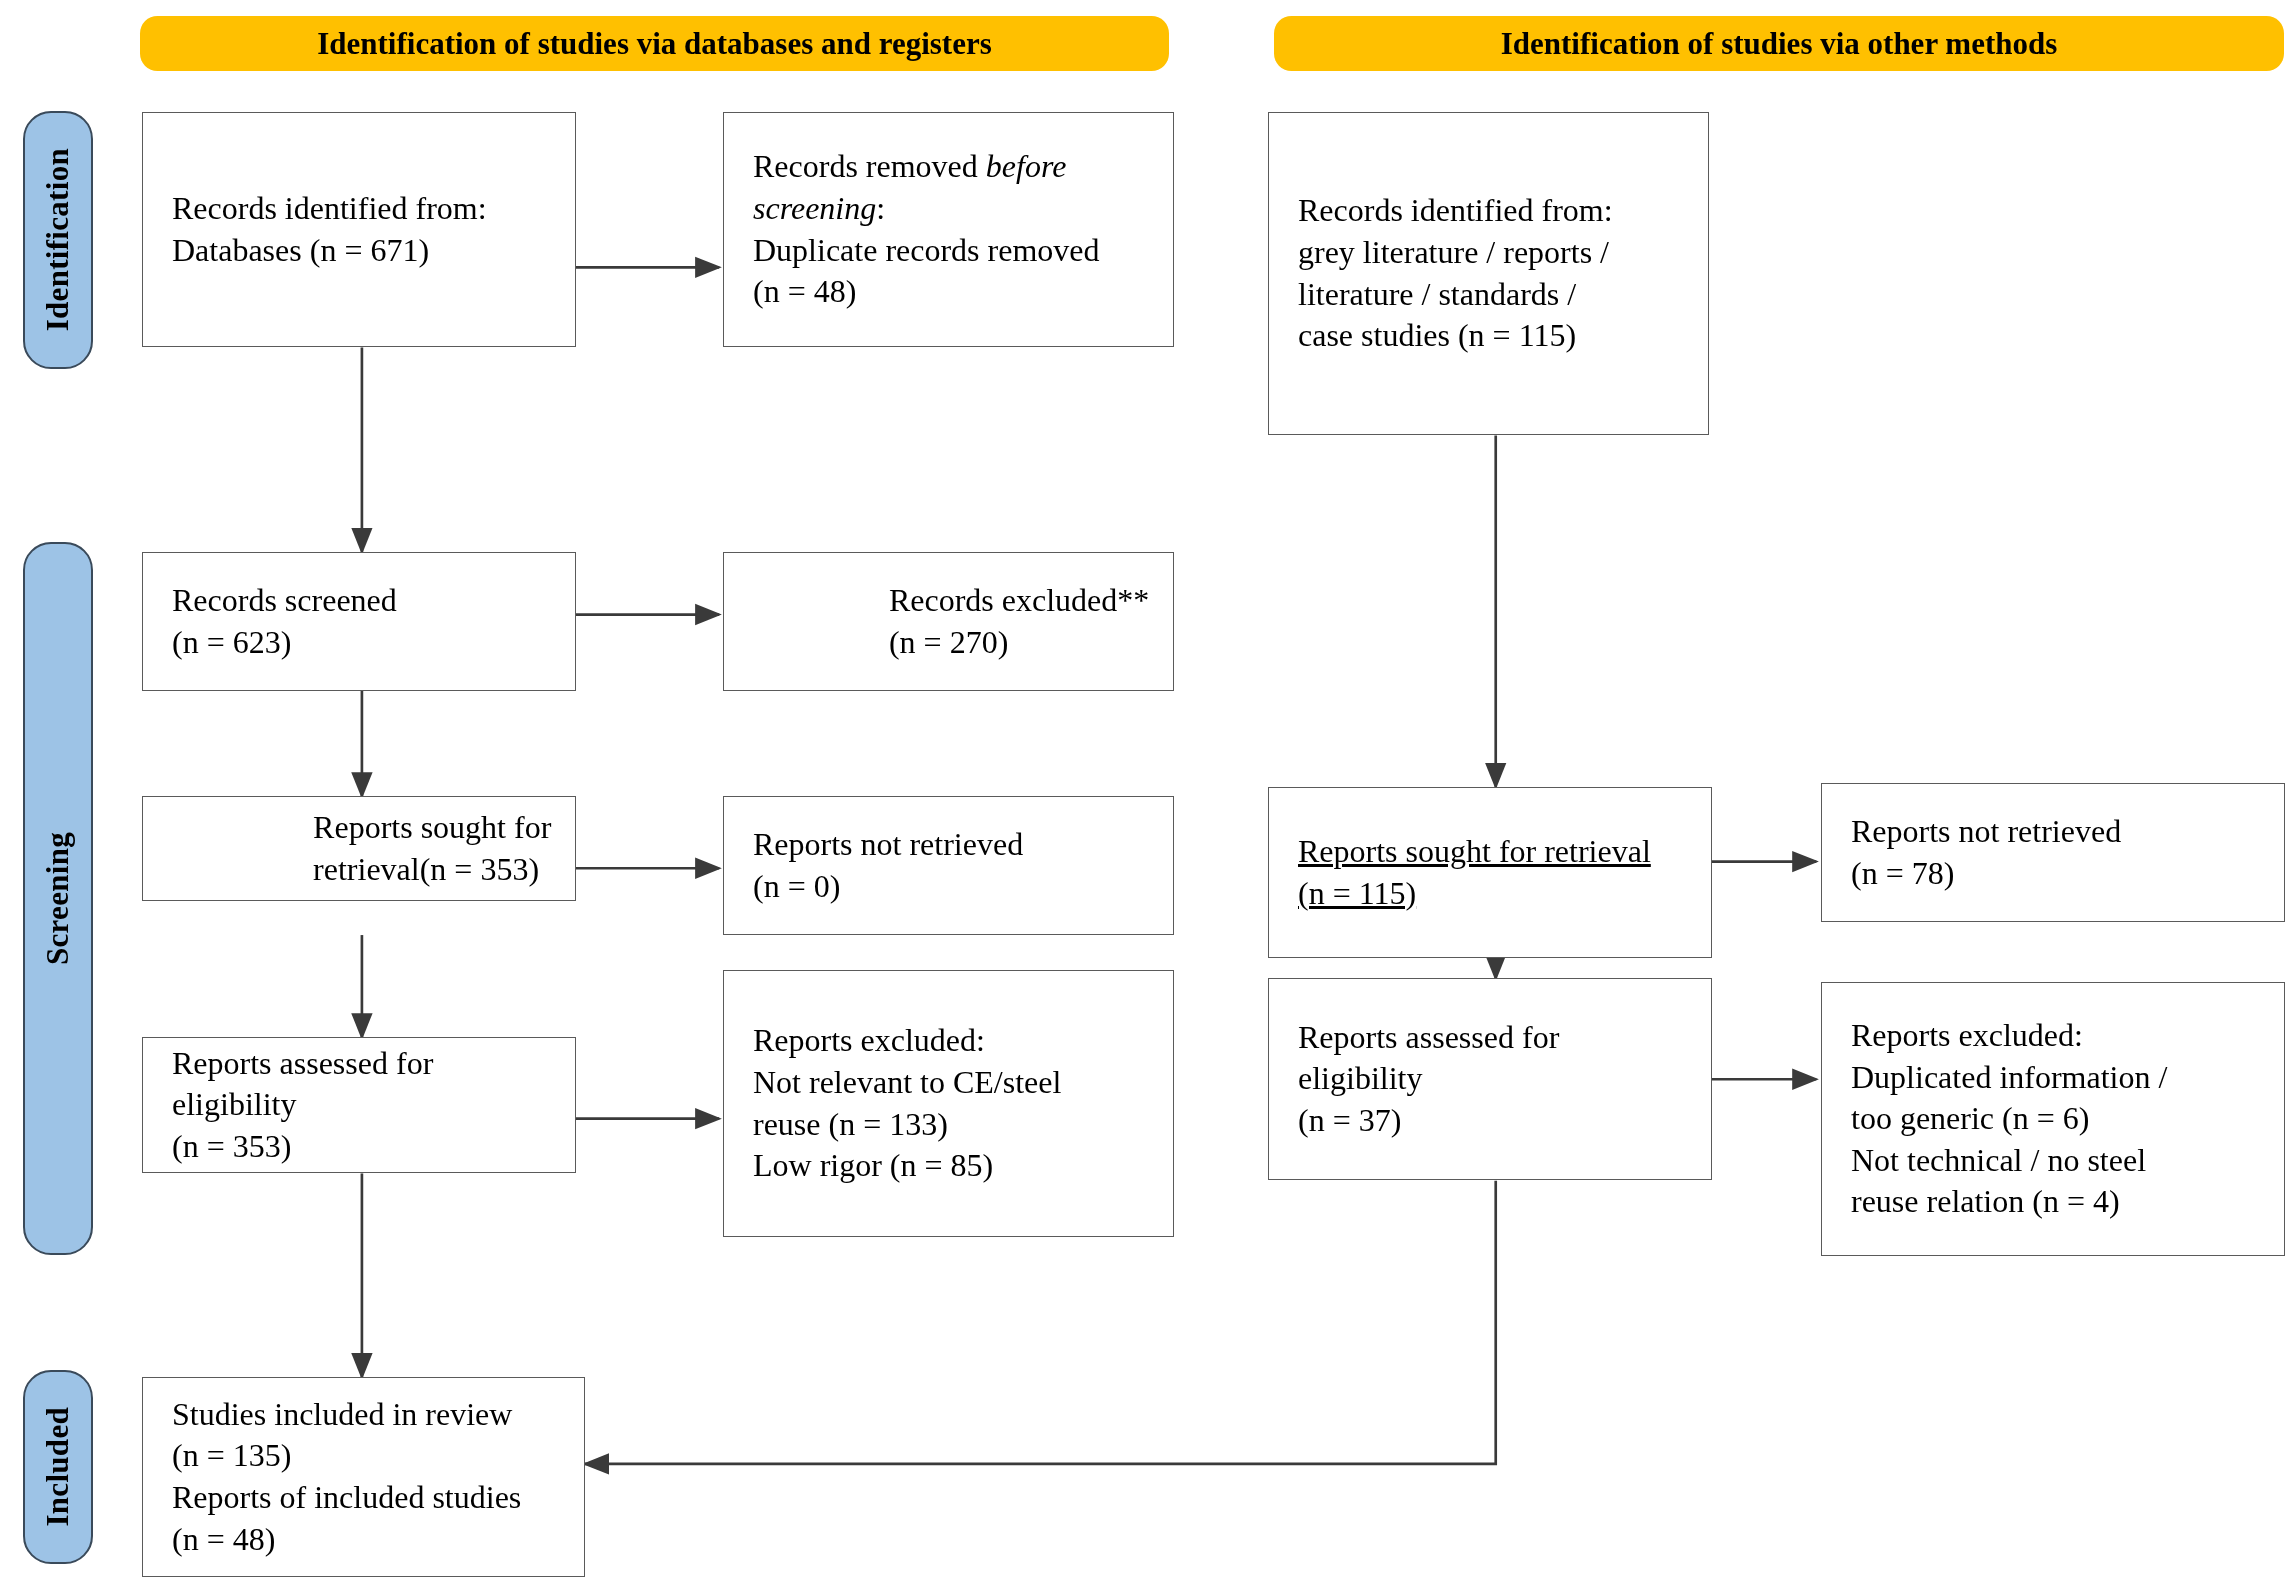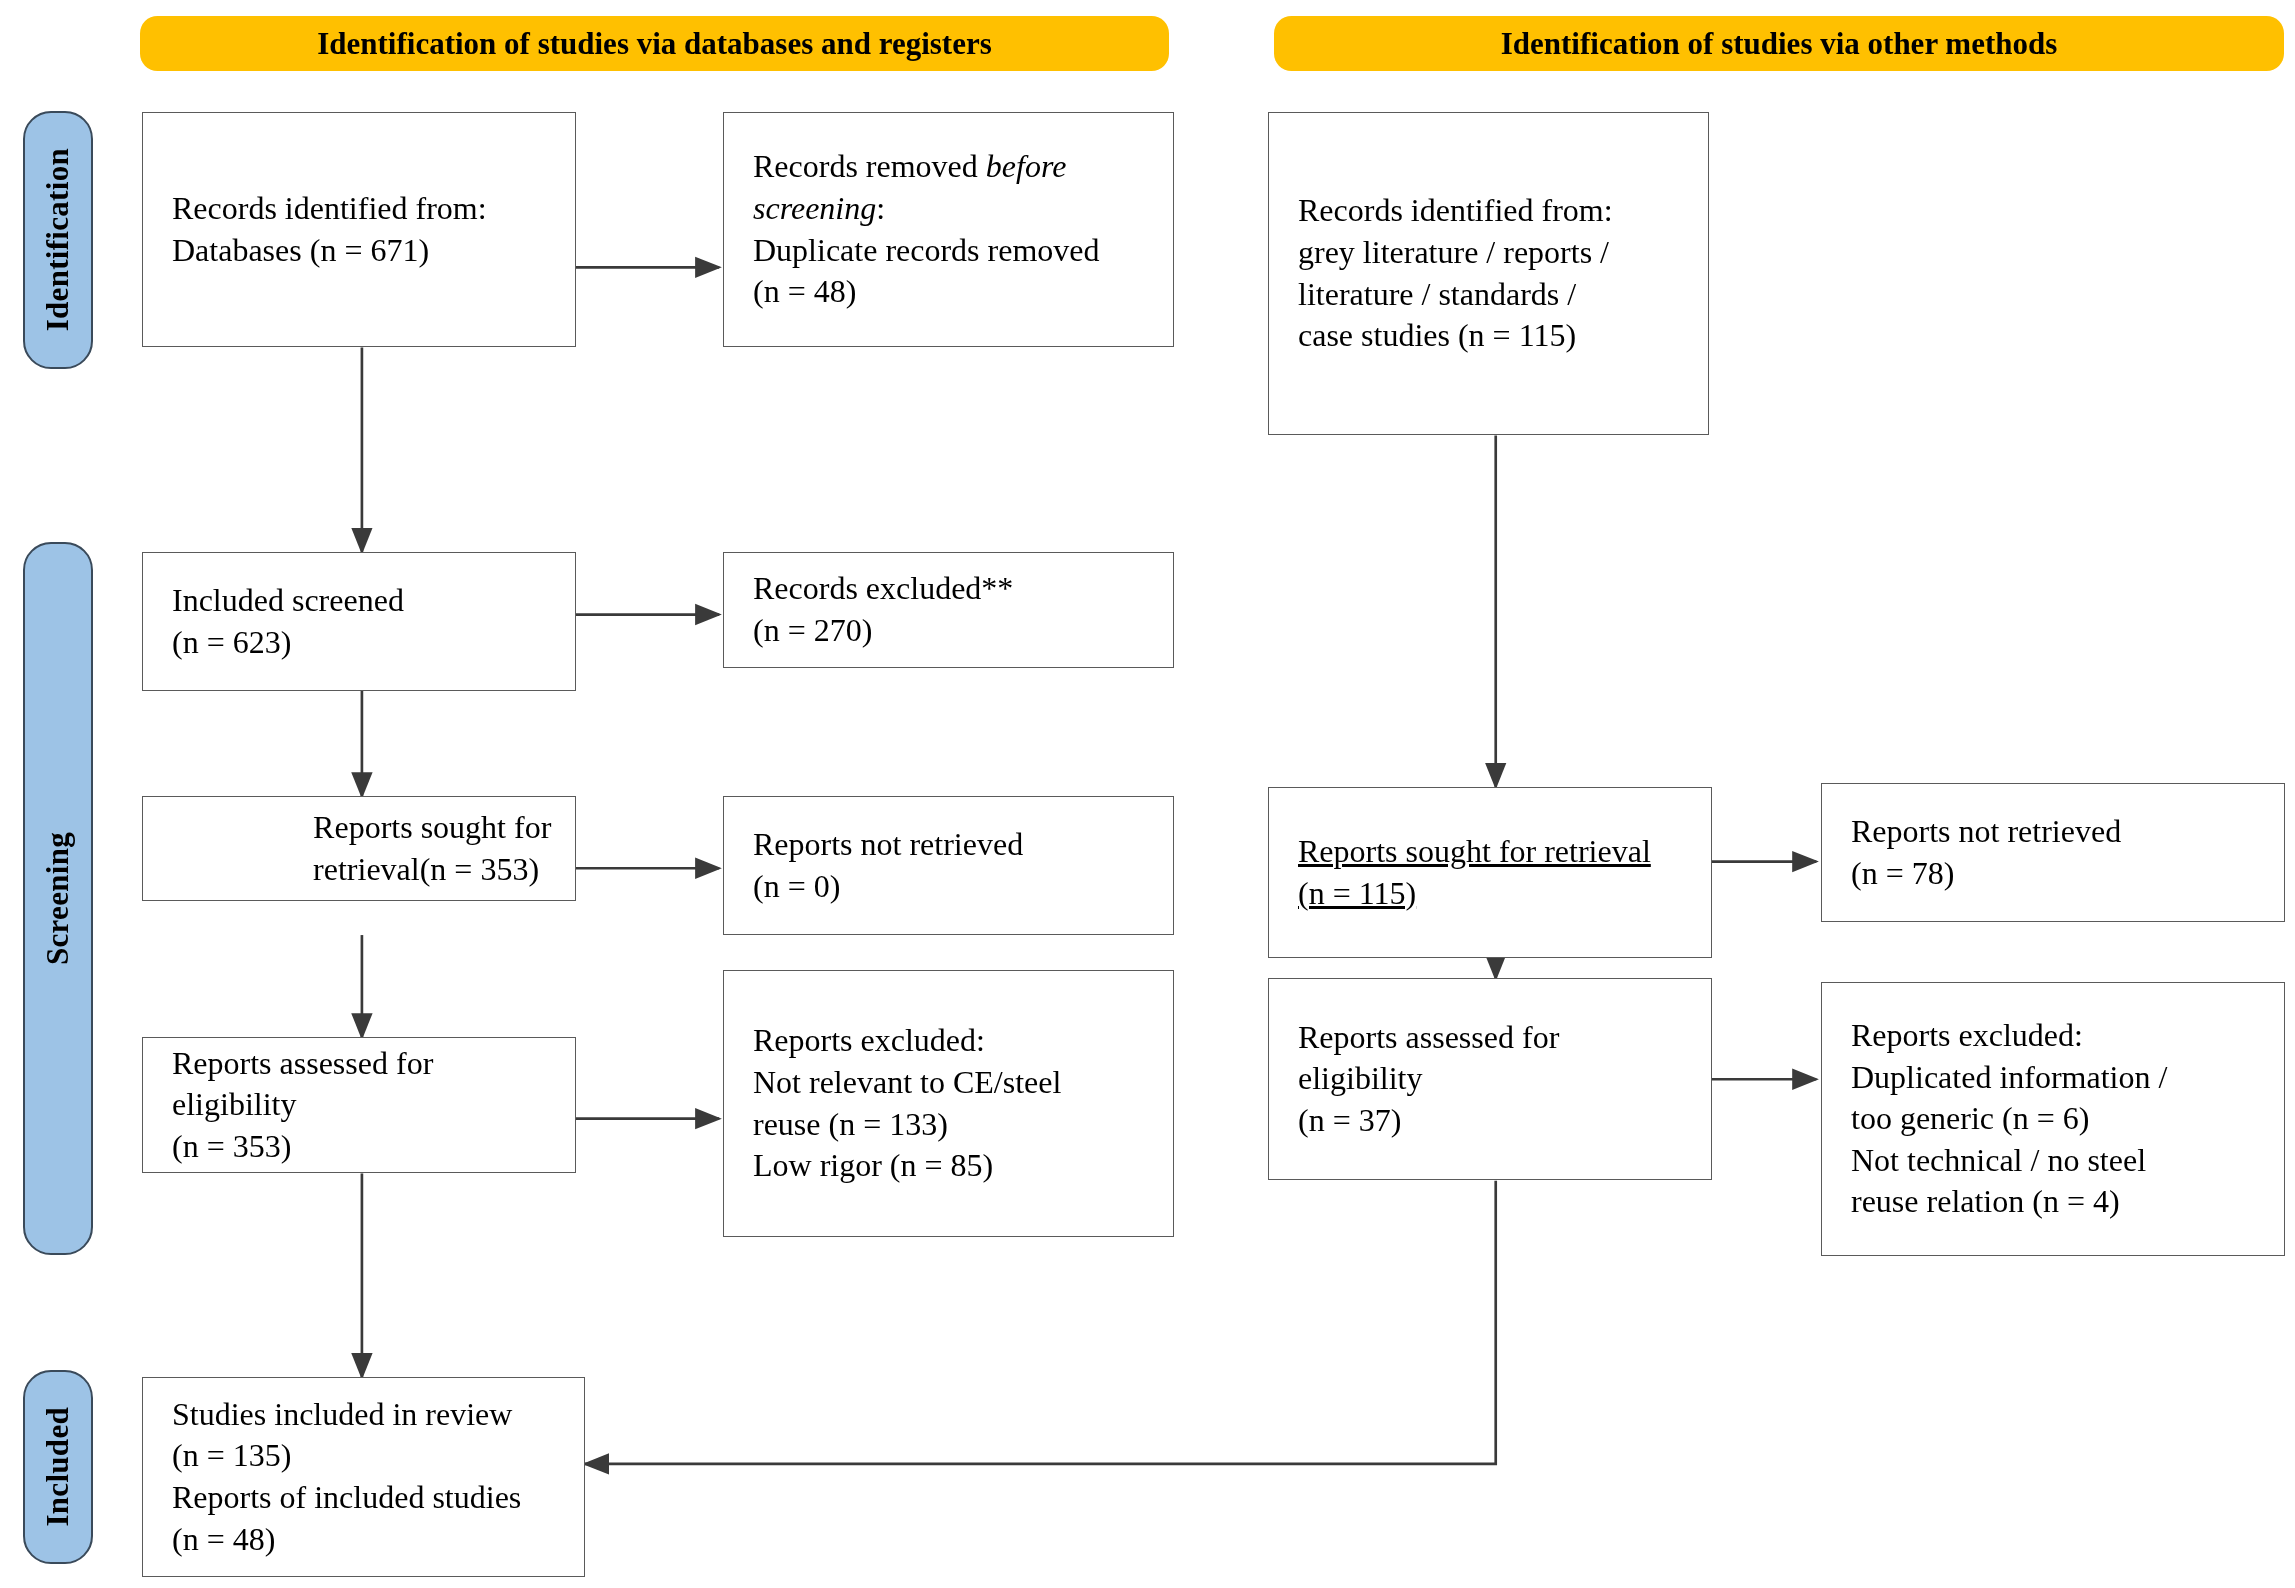--- a/index.html
+++ b/index.html
@@ -151,26 +151,26 @@
   <div class="box" style="left:723px; top:112px; width:451px; height:235px;">
     <p>
       Records removed <em>before screening</em>:<br>
       <span>Duplicate records removed</span><br>
       <span>(n = 48)</span>
     </p>
   </div>
 
   <div class="box" style="left:142px; top:552px; width:434px; height:139px;">
     <p>
-      <span>Included screened</span><br>
+      <span>Records screened</span><br>
       <span>(n = 623)</span>
     </p>
   </div>
 
-  <div class="box" style="left:723px; top:552px; width:451px; height:116px;">
+  <div class="box" style="left:723px; top:552px; width:451px; height:139px;justify-content:flex-end;">
     <p>
       <span>Records excluded**</span><br>
       <span>(n = 270)</span>
     </p>
   </div>
 
   <div class="box" style="left:142px; top:796px; width:434px; height:105px;justify-content:flex-end;">
     <p>
       <span>Reports sought for</span><br>
       <span>retrieval(n = 353)</span>

